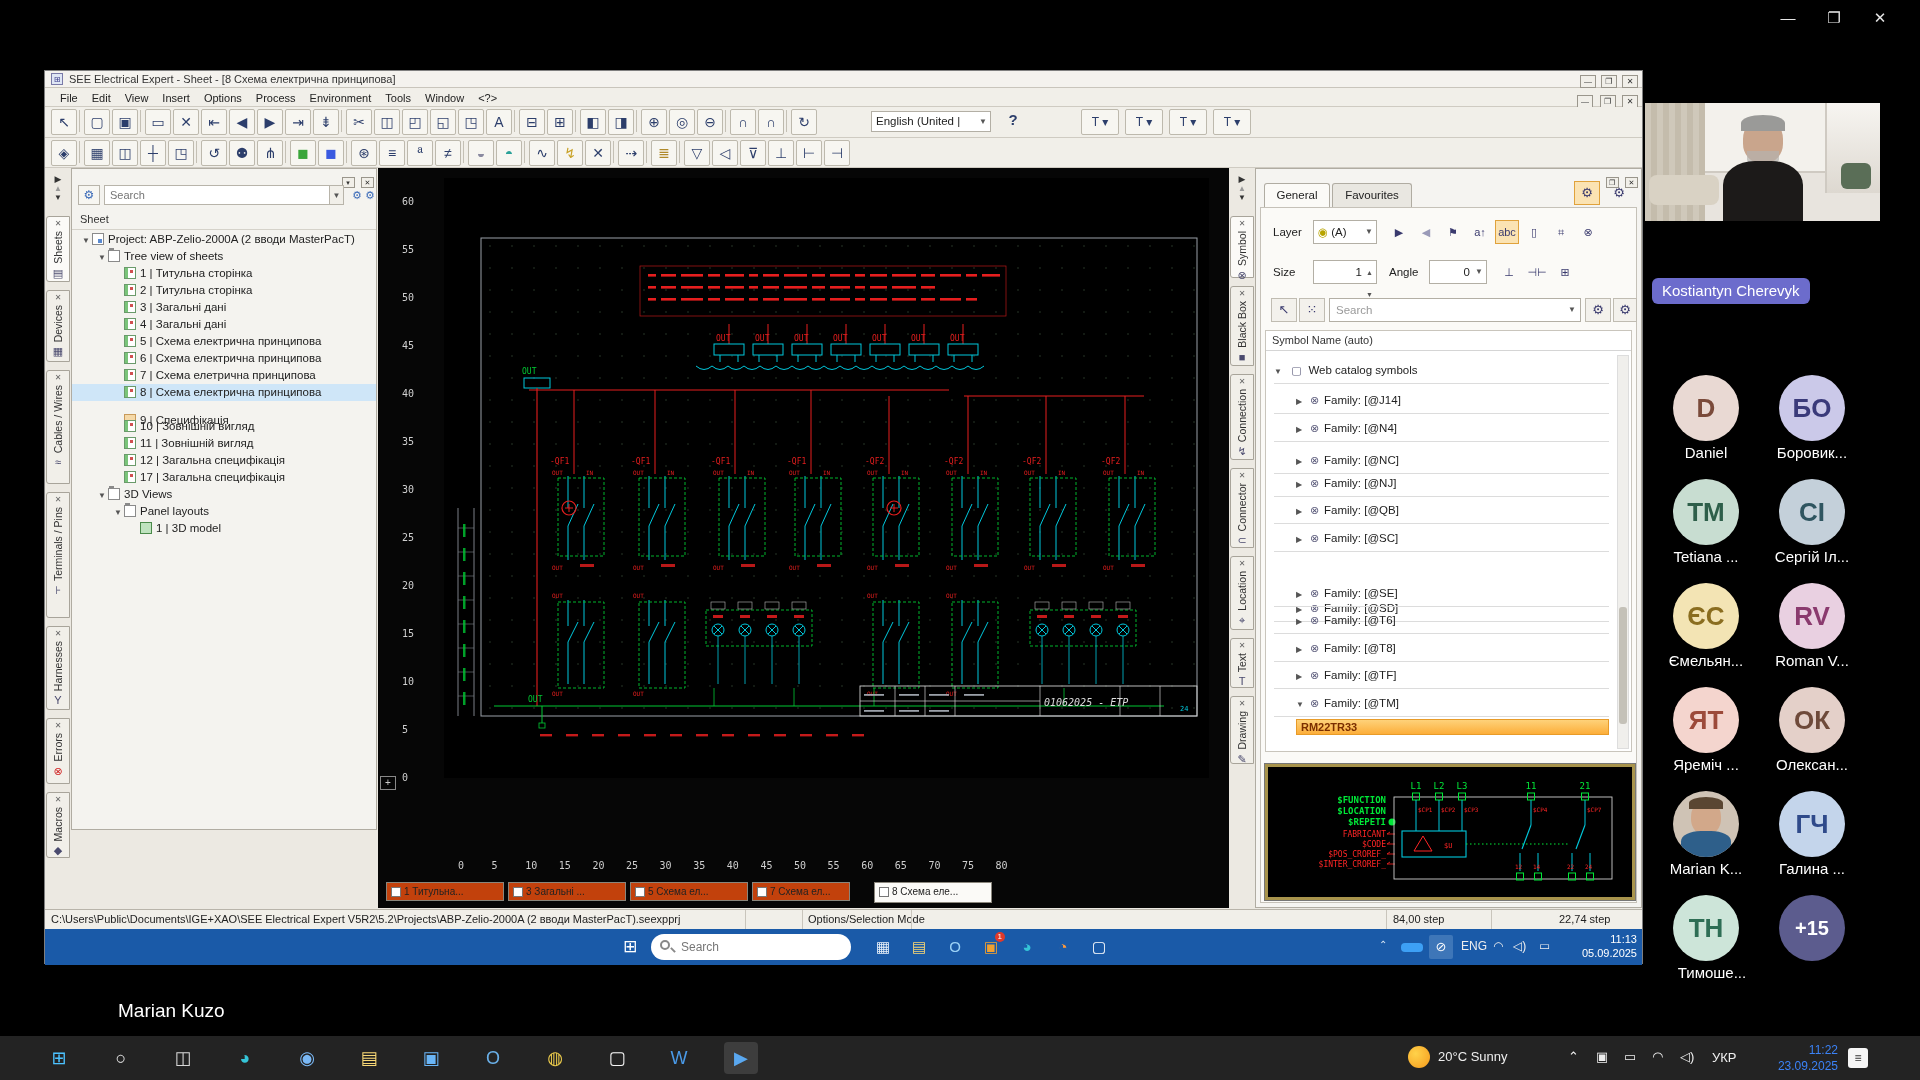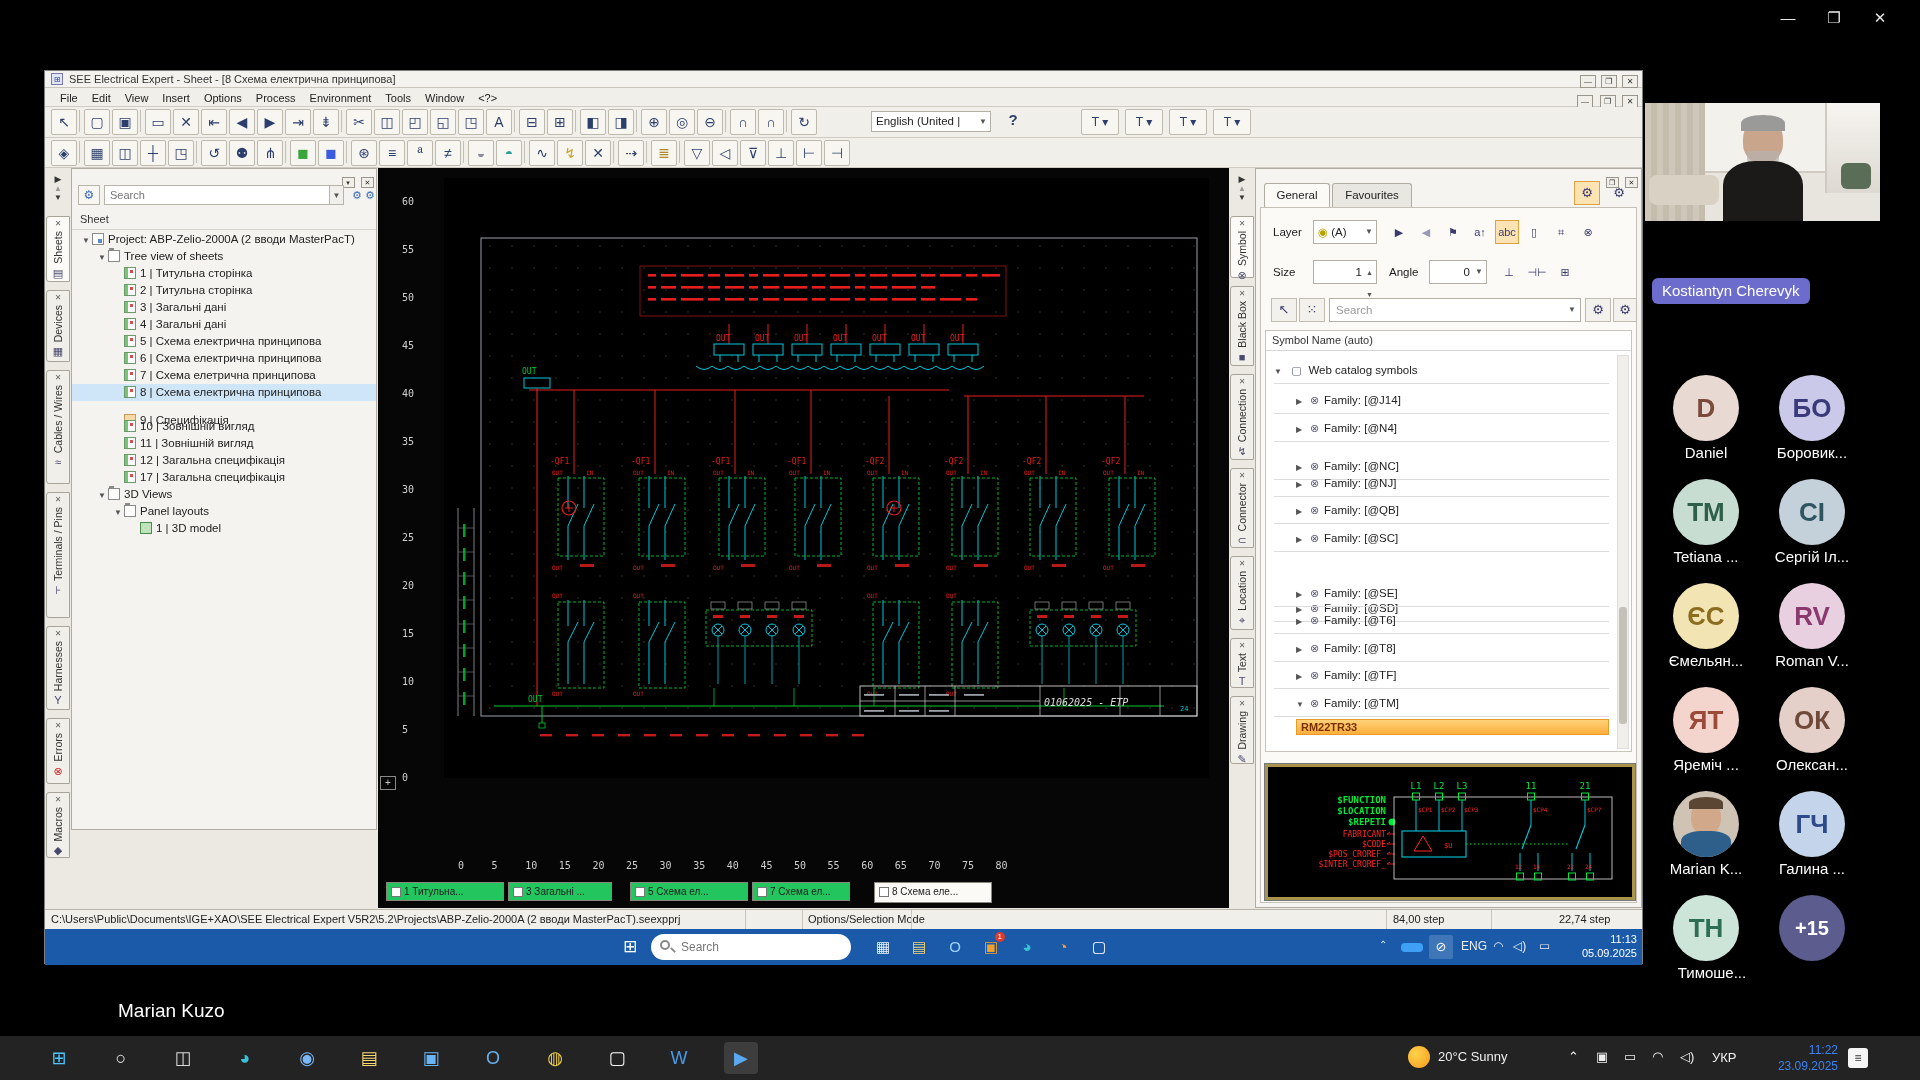--- a/index.html
+++ b/index.html
@@ -40,21 +40,21 @@
   .ticon.sheet::before{content:"";position:absolute;left:0;top:0;width:3px;height:100%;background:#7ac47a;}
   .ticon.sheet::after{content:"";position:absolute;right:2px;top:2px;width:3px;height:3px;background:#d05050;}
   .ticon.spec{border-color:#c89a5a;background:#f5d9a8;}
   .ticon.folder{background:#fff;border-color:#8a8a8a;}
   .ticon.folder::before{content:"";position:absolute;left:0;top:-3px;width:5px;height:2px;background:#8a8a8a;}
   .ticon.model{background:#bfe3bf;border-color:#4a8a4a;}
   .ticon.project::after{content:"";position:absolute;right:1px;bottom:1px;width:4px;height:4px;background:#5a8ad0;}
   
   .canvas{background:#060606;}
   .ruler-num{position:absolute;color:#cfcfcf;font-size:10px;font-family:"DejaVu Sans Mono",monospace;}
-  .sheet-tab{position:absolute;top:0;height:19px;background:#22c55e;border:1px solid #8a867c;font-size:10px;
+  .sheet-tab{position:absolute;top:0;height:19px;background:#c2410c;border:1px solid #8a867c;font-size:10px;
              color:#222;line-height:17px;padding:0 4px;white-space:nowrap;overflow:hidden;}
   .sheet-tab.active{background:#fbfaf7;height:21px;}
   .stab-icon{display:inline-block;width:10px;height:10px;border:1px solid #777;background:#fff;margin-right:3px;vertical-align:-2px;}
   
   .rpanel{background:#f5f4f1;border:1px solid #b0aca2;}
   .rtab{position:absolute;top:0;height:24px;border:1px solid #b0aca2;border-bottom:none;background:#e9e7e1;
         font-size:11.5px;color:#222;text-align:center;line-height:23px;border-radius:3px 3px 0 0;}
   .rtab.active{background:#fbfaf7;}
   .ctl-label{position:absolute;font-size:11.5px;color:#222;}
   .ctl-box{position:absolute;border:1px solid #b3afa5;background:#fff;font-size:11.5px;color:#222;}
@@ -649,21 +649,21 @@
           <rect x="485" y="516" width="20" height="1.8" fill="#9aa0a8"></rect>
           <rect x="520" y="516" width="20" height="1.8" fill="#9aa0a8"></rect>
           <rect x="420" y="532" width="20" height="1.8" fill="#9aa0a8"></rect>
           <rect x="455" y="532" width="20" height="1.8" fill="#9aa0a8"></rect>
           <rect x="485" y="532" width="20" height="1.8" fill="#9aa0a8"></rect>
           <text x="600" y="528" fill="#dcdcdc" font-size="10" font-style="italic">01062025 - ETP</text>
           <text x="736" y="533" fill="#00c8dc" font-size="7">24</text>
         </svg>
       <div class="abs" style="left:8px;top:714px;right:0;height:23px;" id="sheet-tabs">
           <div class="sheet-tab" style="left: 0px; width: 118px;"><span class="stab-icon"></span><span>1 Титульна...</span></div>
-          <div class="sheet-tab" style="left: 122px; width: 104px;"><span class="stab-icon"></span><span>3 Загальні ...</span></div>
+          <div class="sheet-tab" style="left: 122px; width: 118px;"><span class="stab-icon"></span><span>3 Загальні ...</span></div>
           <div class="sheet-tab" style="left: 244px; width: 118px;"><span class="stab-icon"></span><span>5 Схема ел...</span></div>
           <div class="sheet-tab" style="left: 366px; width: 98px;"><span class="stab-icon"></span><span>7 Схема ел...</span></div>
           <div class="sheet-tab active" style="left: 488px; width: 118px;"><span class="stab-icon"></span><span>8 Схема еле...</span></div>
         </div>
     </div>
 
     <div class="abs vstrip" style="left:1184px;top:97px;width:26px;height:740px;" id="right-strip">
       <div style="text-align:center;color:#333;font-size:9px;padding-top:6px;">▶</div>
       <div style="text-align:center;color:#999;font-size:8px;">▲</div>
       <div style="text-align:center;color:#333;font-size:8px;">▼</div>
@@ -760,21 +760,21 @@
         <div class="abs" style="left:4px;top:122px;right:4px;height:422px;border:1px solid #c9c5bc;background:#fff;">
           <div style="height:20px;border-bottom:1px solid #d5d5d5;font-size:11px;color:#333;line-height:19px;padding-left:6px;">Symbol Name (auto)</div>
           <div class="fam-row" style="top:26px;">
             <span class="fam-arrow">▼</span>
             <span class="fam-icon">▢</span>
             <span>Web catalog symbols</span>
           </div>
           <div id="fam-list">
               <div class="fam-row" style="top: 56px; padding-left: 22px;"><span class="fam-arrow">▶</span><span class="fam-icon">⊗</span><span>Family: [@J14]</span></div>
               <div class="fam-row" style="top: 83.5px; padding-left: 22px;"><span class="fam-arrow">▶</span><span class="fam-icon">⊗</span><span>Family: [@N4]</span></div>
-              <div class="fam-row" style="top: 122px; padding-left: 22px;"><span class="fam-arrow">▶</span><span class="fam-icon">⊗</span><span>Family: [@NC]</span></div>
+              <div class="fam-row" style="top: 116px; padding-left: 22px;"><span class="fam-arrow">▶</span><span class="fam-icon">⊗</span><span>Family: [@NC]</span></div>
               <div class="fam-row" style="top: 138.5px; padding-left: 22px;"><span class="fam-arrow">▶</span><span class="fam-icon">⊗</span><span>Family: [@NJ]</span></div>
               <div class="fam-row" style="top: 166px; padding-left: 22px;"><span class="fam-arrow">▶</span><span class="fam-icon">⊗</span><span>Family: [@QB]</span></div>
               <div class="fam-row" style="top: 193.5px; padding-left: 22px;"><span class="fam-arrow">▶</span><span class="fam-icon">⊗</span><span>Family: [@SC]</span></div>
               <div class="fam-row" style="top: 221px; padding-left: 22px; margin-top: 43px;"><span class="fam-arrow">▶</span><span class="fam-icon">⊗</span><span>Family: [@SD]</span></div>
               <div class="fam-row" style="top: 248.5px; padding-left: 22px;"><span class="fam-arrow">▶</span><span class="fam-icon">⊗</span><span>Family: [@SE]</span></div>
               <div class="fam-row" style="top: 276px; padding-left: 22px;"><span class="fam-arrow">▶</span><span class="fam-icon">⊗</span><span>Family: [@T6]</span></div>
               <div class="fam-row" style="top: 303.5px; padding-left: 22px;"><span class="fam-arrow">▶</span><span class="fam-icon">⊗</span><span>Family: [@T8]</span></div>
               <div class="fam-row" style="top: 331px; padding-left: 22px;"><span class="fam-arrow">▶</span><span class="fam-icon">⊗</span><span>Family: [@TF]</span></div>
               <div class="fam-row" style="top: 358.5px; padding-left: 22px;"><span class="fam-arrow">▼</span><span class="fam-icon">⊗</span><span>Family: [@TM]</span></div>
             </div>

